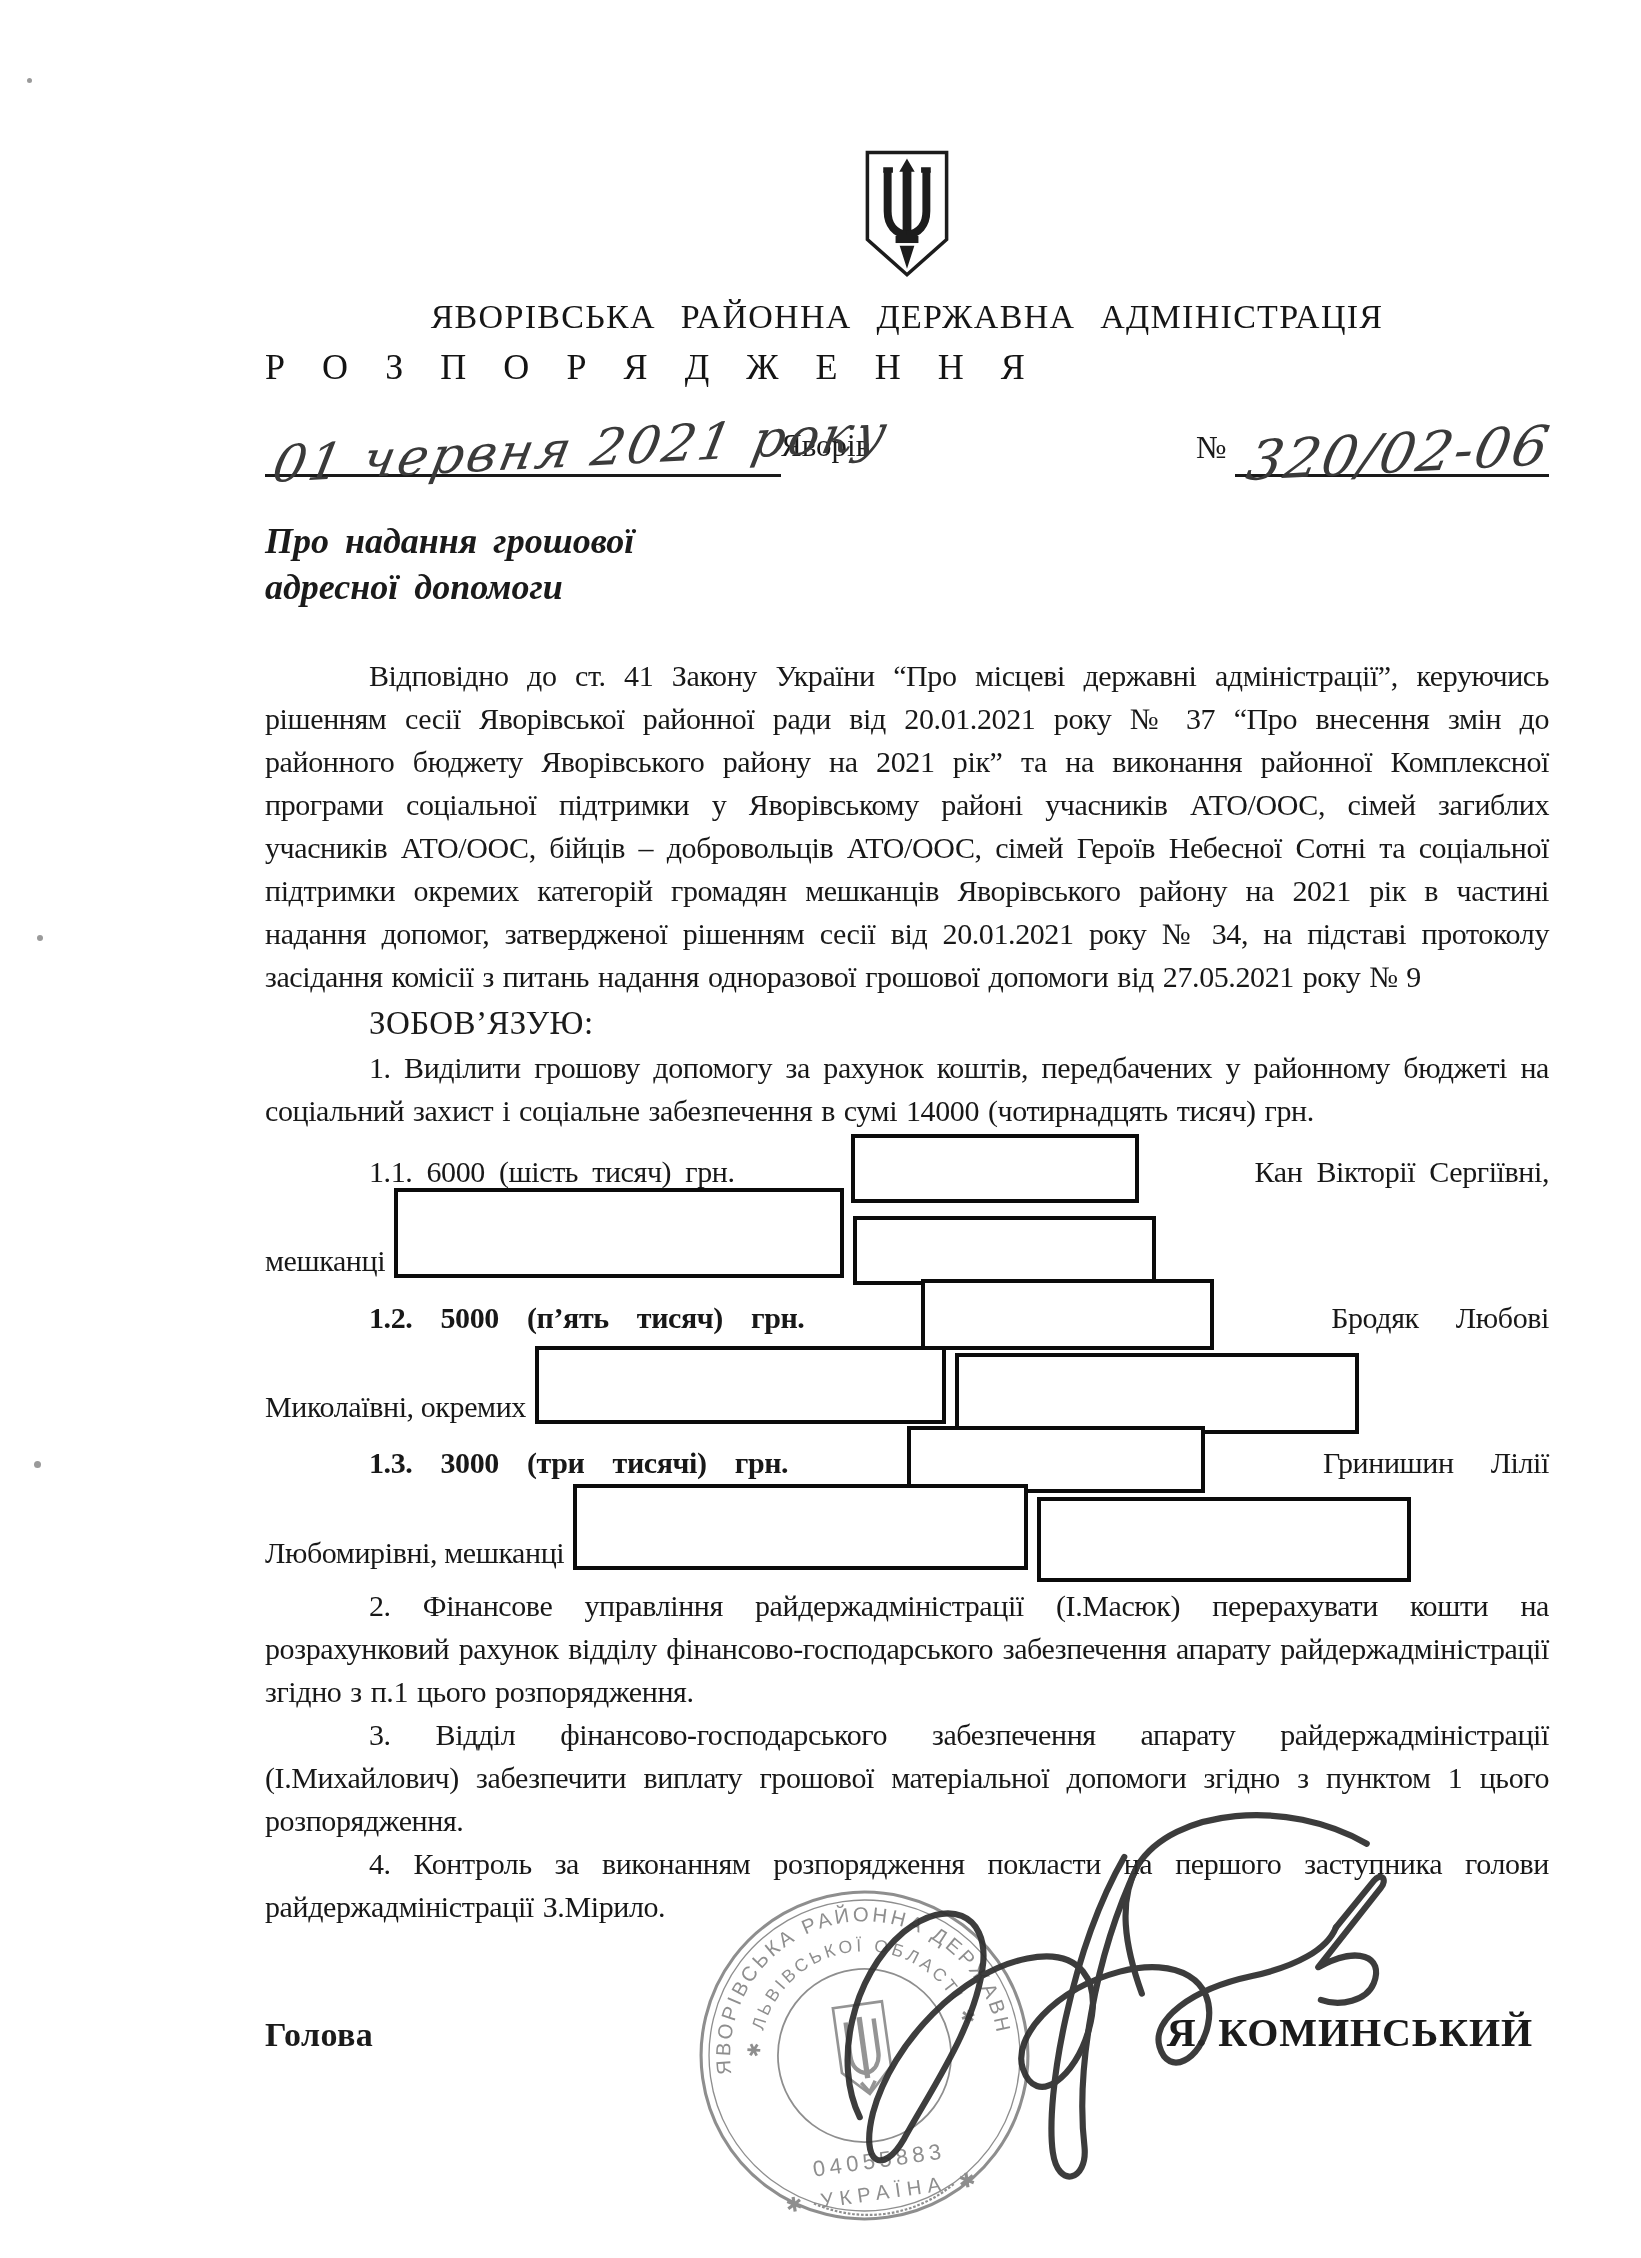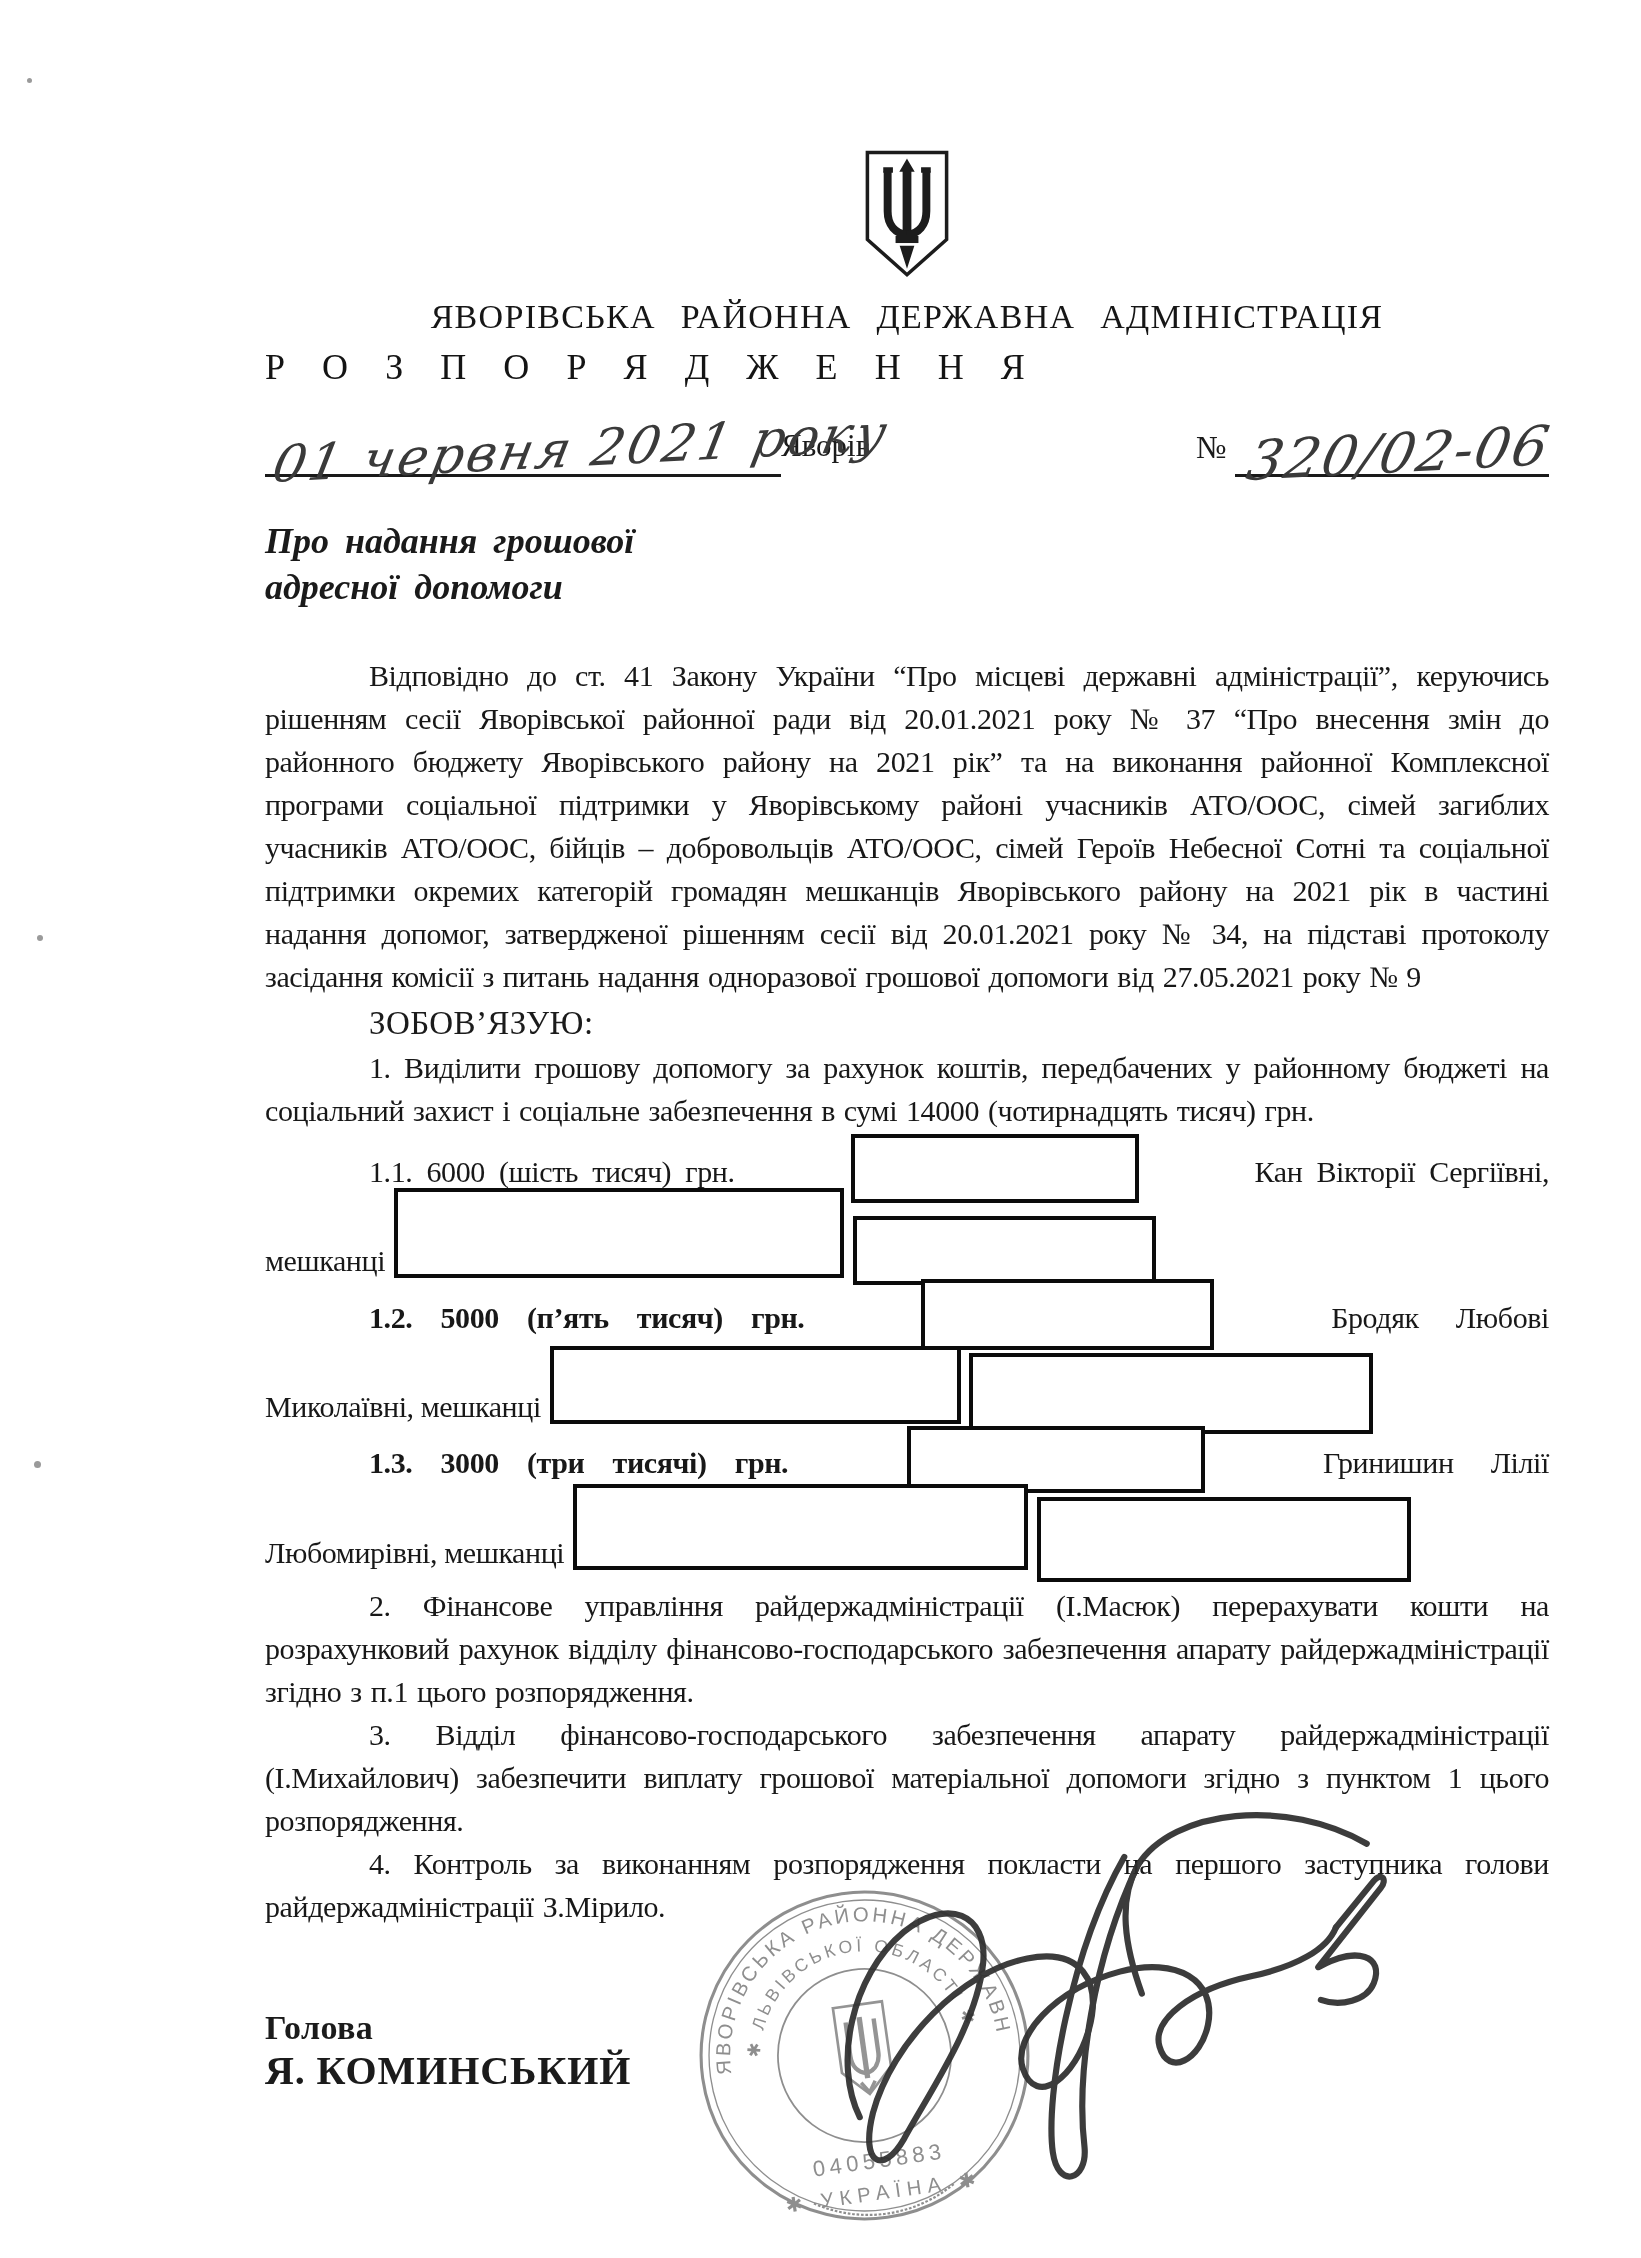--- a/index.html
+++ b/index.html
@@ -66,21 +66,21 @@
   .r12a{width:293px;height:71px;}
   .r12b1{width:411px;height:78px;}
   .r12b2{width:404px;height:81px;top:10.6px;}
   .r13a{width:298px;height:67px;}
   .r13b1{width:455px;height:86px;}
   .r13b2{width:374px;height:85px;top:12.4px;}
 
   .mt16{margin-top:14px;}
 
   
-  .sigrow{display:flex;justify-content:space-between;align-items:baseline;margin-top:81px;flex-direction:column;}
+  .sigrow{display:flex;justify-content:space-between;align-items:baseline;margin-top:81px;}
   .sig-pos{font-size:34px;font-weight:bold;letter-spacing:0.4px;}
   .sig-name{font-size:40px;font-weight:bold;letter-spacing:0.9px;padding-right:16px;}
 
   
   .stamp-svg{position:absolute;left:679px;top:1870px;z-index:1;}
   .autograph-svg{position:absolute;left:679px;top:1782px;z-index:3;}
 
   .speck{position:absolute;background:#9a9a9a;border-radius:50%;z-index:1;}
   .speck1{left:37px;top:935px;width:6.2px;height:6.2px;}
   .speck2{left:34px;top:1461px;width:7px;height:7px;}
@@ -177,21 +177,21 @@
       </div>
     </div>
 
     <div class="subitem">
       <div class="line lineA" style="padding-left:104px">
         <span class="seg ws-wide">1.2. 5000 (п’ять тисяч) грн.</span>
         <span class="redact rA r12a"></span>
         <span class="seg ws-name">Бродяк Любові</span>
       </div>
       <div class="line lineB">
-        <span class="seg">Миколаївні, мешканці</span>
+        <span class="seg">Миколаївні, окремих</span>
         <span class="redact r12b1"></span>
         <span class="redact r12b2"></span>
       </div>
     </div>
 
     <div class="subitem">
       <div class="line lineA" style="padding-left:104px">
         <span class="seg ws-wide">1.3. 3000 (три тисячі) грн.</span>
         <span class="redact rA r13a"></span>
         <span class="seg ws-name">Гринишин Лілії</span>

